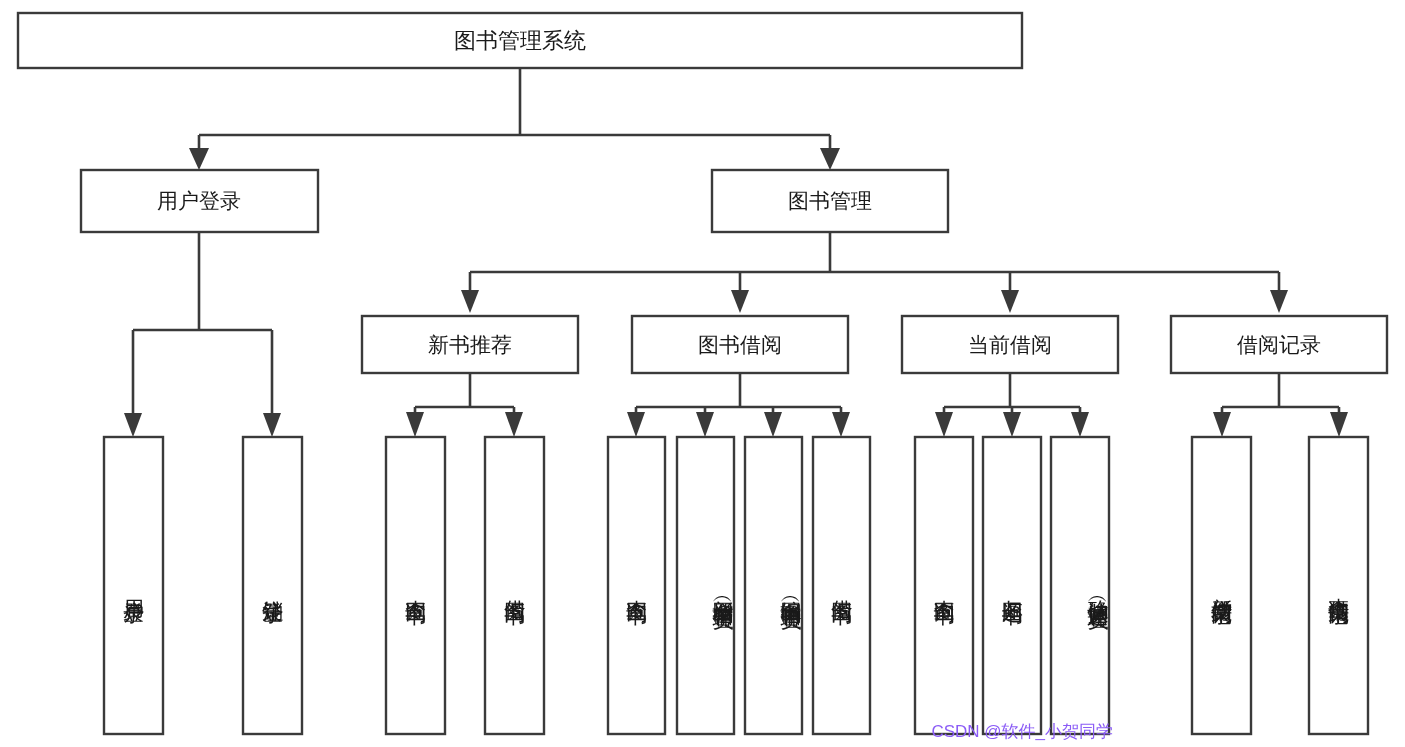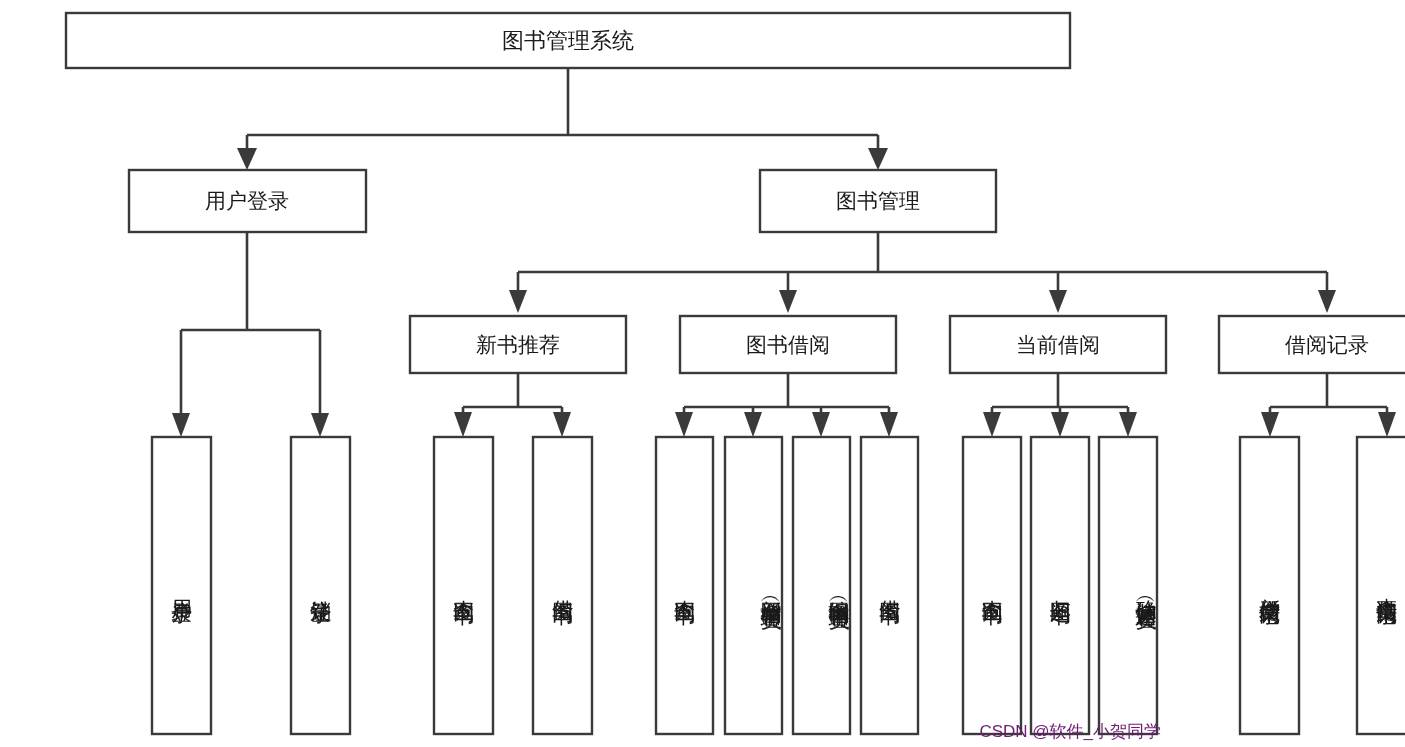--- a/index.html
+++ b/index.html
@@ -11,21 +11,20 @@
     width: 1405px;
     height: 747px;
     font-family: "Liberation Sans", "DejaVu Sans", sans-serif;
     overflow: hidden;
   }
   #diagram-root {
     position: relative;
     width: 1121px;
     height: 747px;
     background: #ffffff;
-    margin-left: 48px;
   }
   svg#flow-svg {
     position: absolute;
     left: 0;
     top: 0;
     width: 1405px;
     height: 747px;
     display: block;
   }
   .node-rect {
@@ -71,21 +70,21 @@
     white-space: nowrap;
     pointer-events: none;
     user-select: none;
   }
   .watermark {
     position: absolute;
     right: 8px;
     bottom: 4px;
     font-family: "Liberation Sans", "DejaVu Sans", sans-serif;
     font-size: 17px;
-    color: #701a75;
+    color: #8b5cf6;
     white-space: nowrap;
     user-select: none;
   }
 </style>
 </head>
 <body>
 
 <div id="diagram-root">
 
   <svg id="flow-svg" viewBox="0 0 1405 747">

